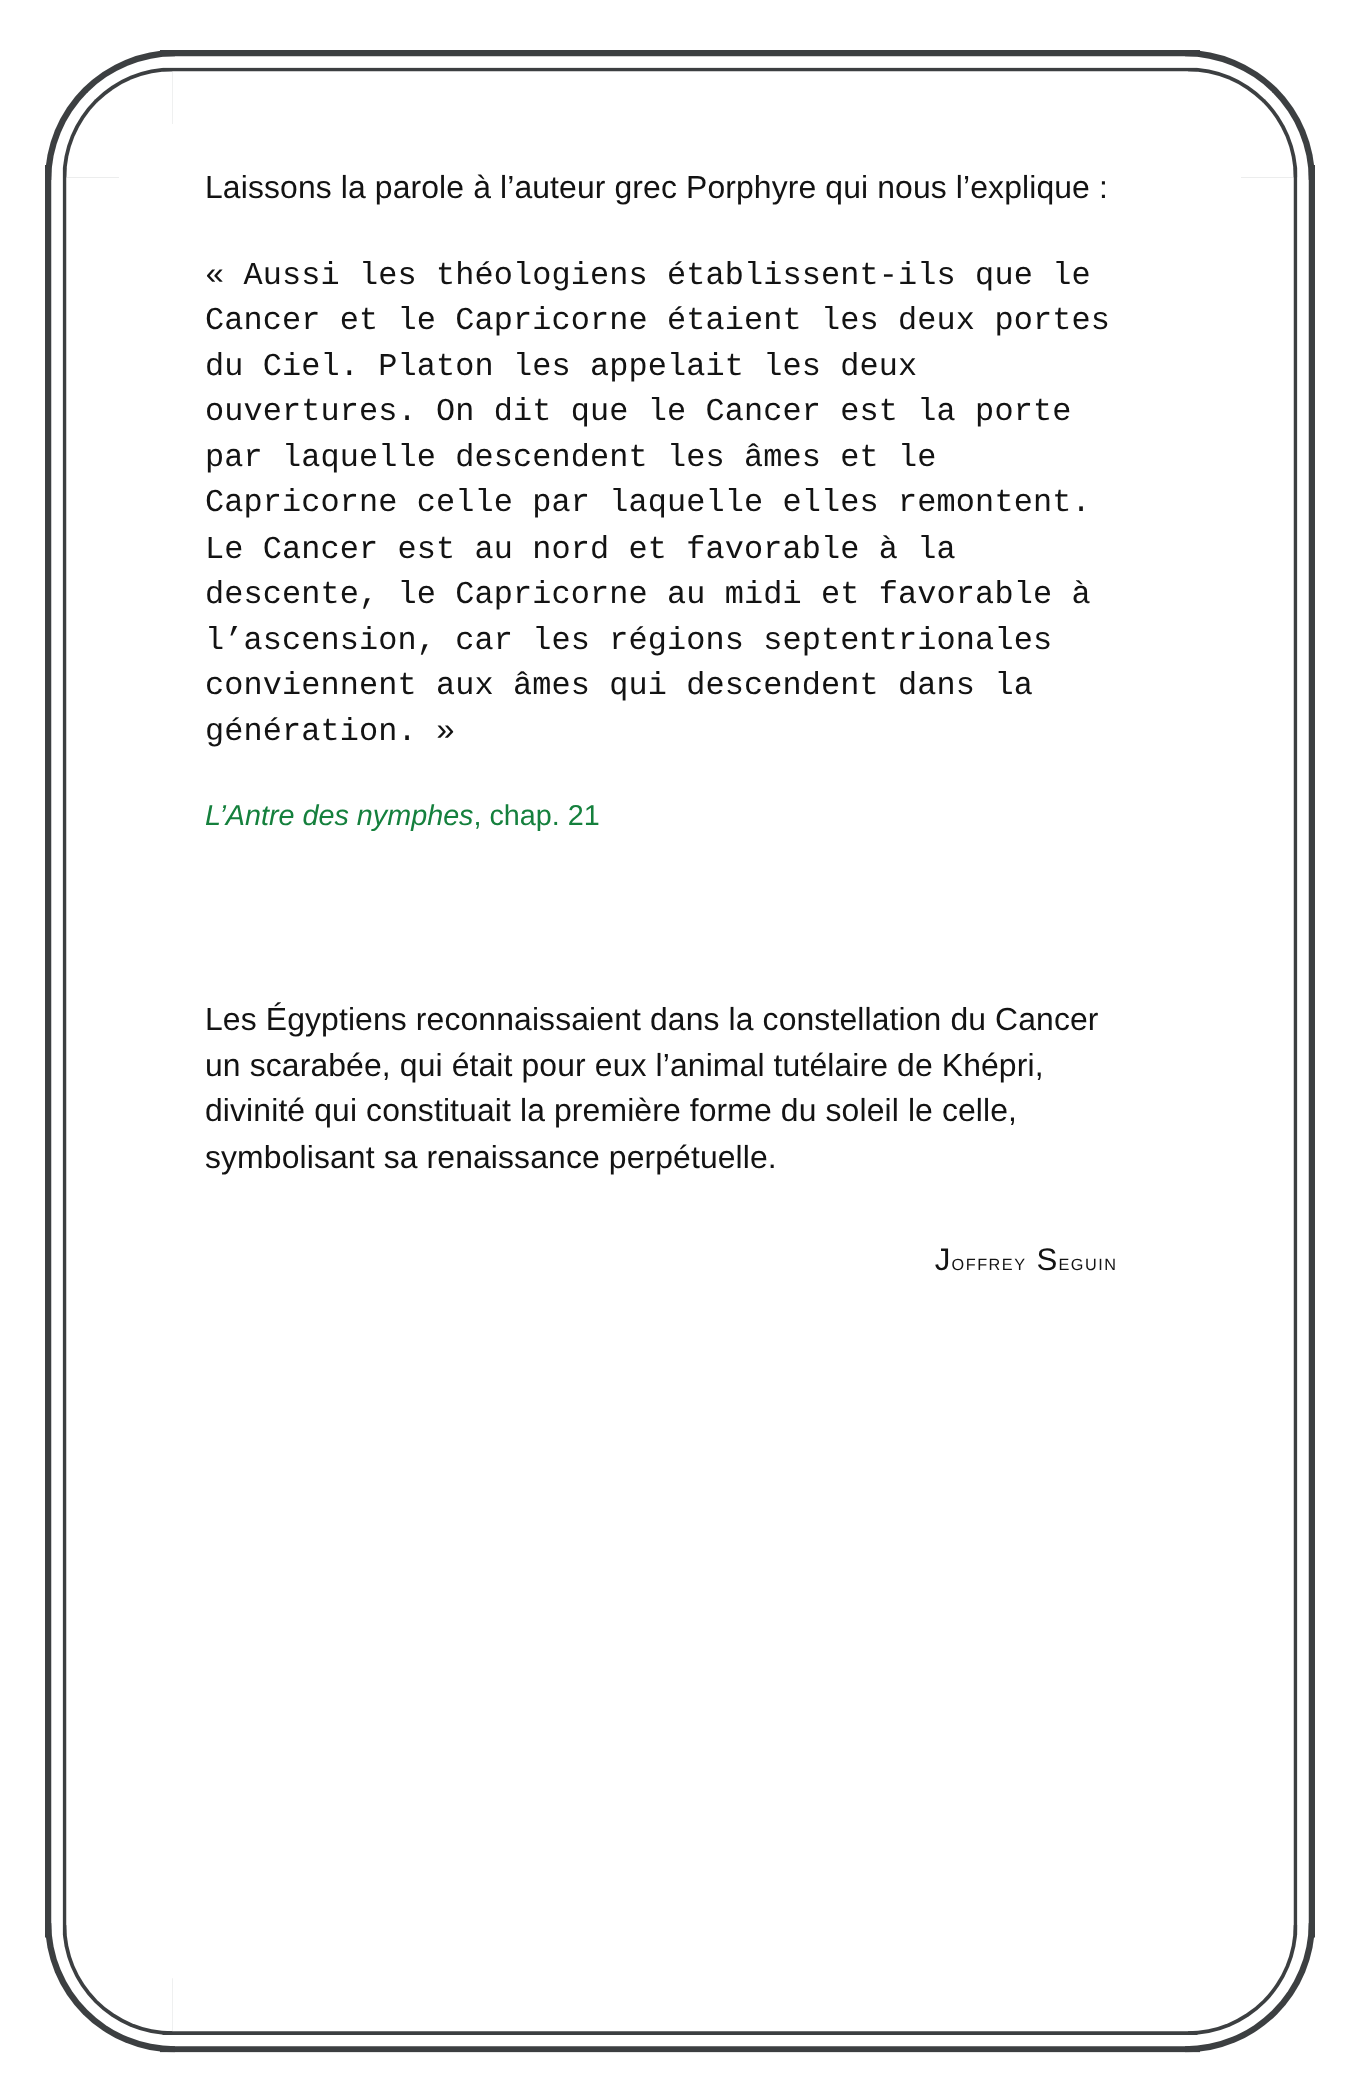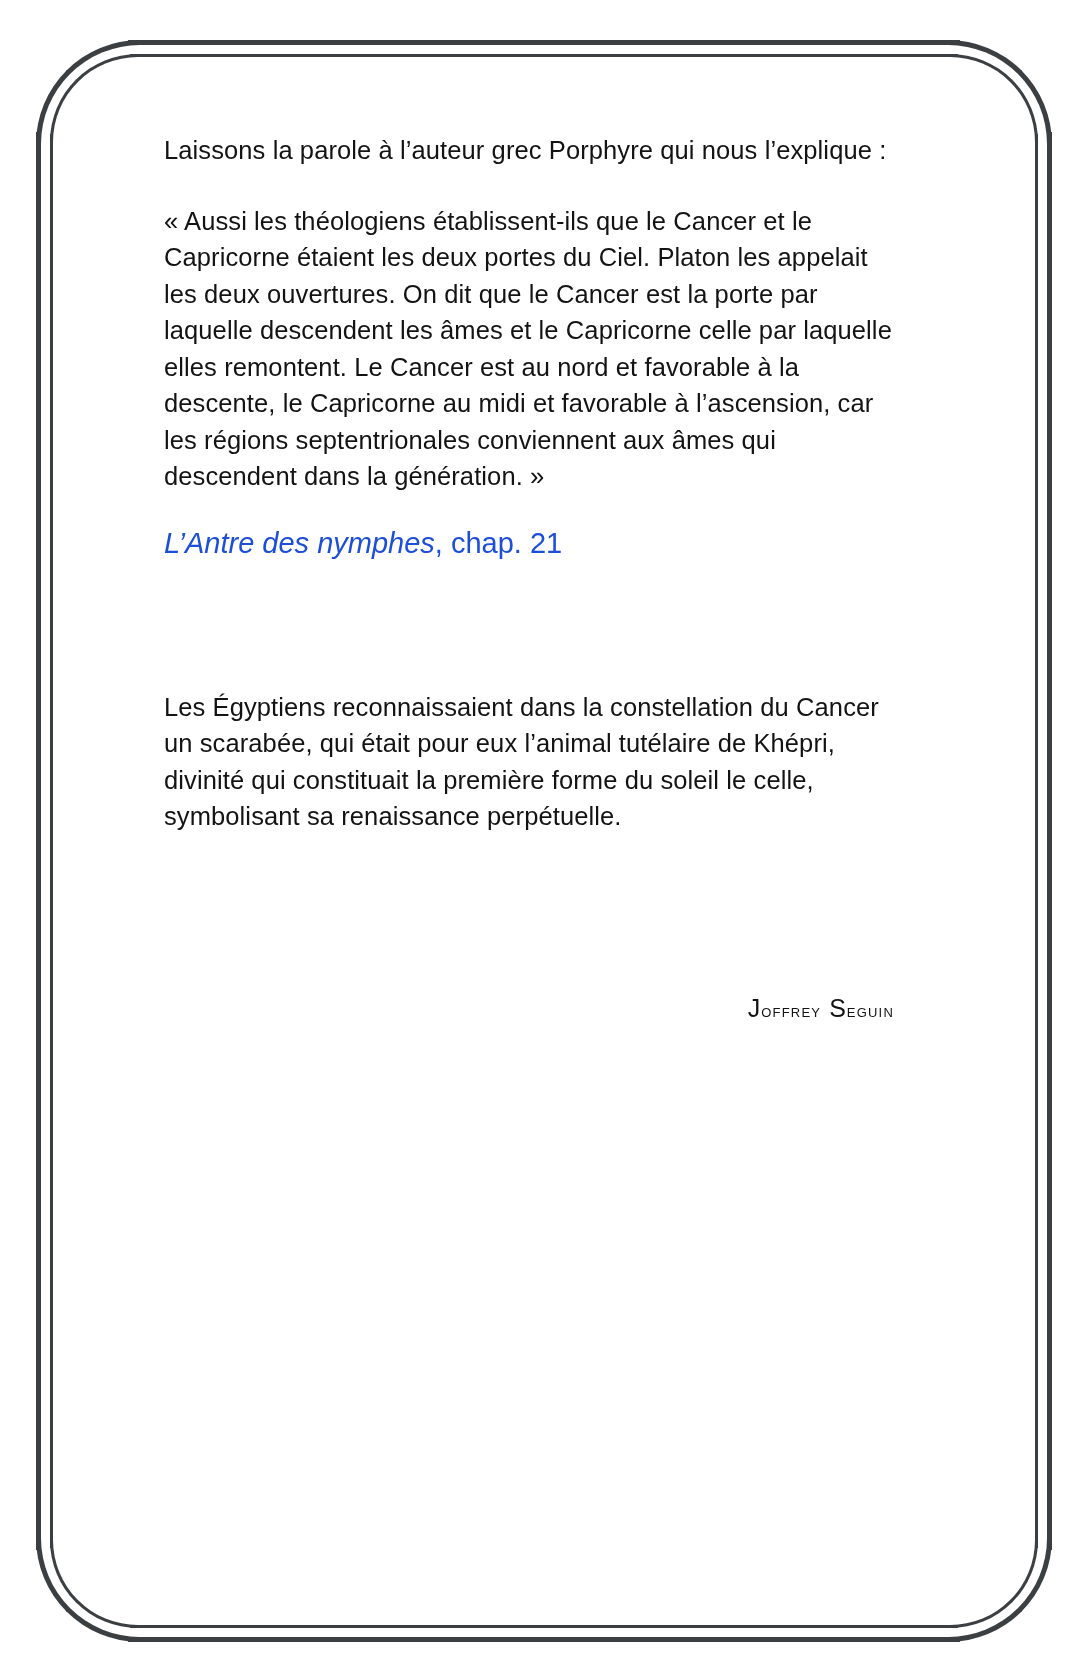--- a/index.html
+++ b/index.html
@@ -130,26 +130,26 @@
 
   .para {
     font-size: 25.5px;
     line-height: 36.5px;
     letter-spacing: 0.1px;
     color: #131313;
     margin: 0;
   }
 
   .para.intro { margin-bottom: 34px; }
-  .para.quote { margin-bottom: 30px; }
+  .para.quote { margin-bottom: 30px; font-family: Liberation Mono, monospace; }
 
   .citation {
-    font-size: 29px;
+    font-size: 23px;
     line-height: 36px;
-    color: #1d4ed8;
+    color: #15803d;
     margin: 0;
   }
   .citation .work {
     font-style: italic;
   }
 
   .para.egypt {
     margin-top: 128px;
   }
 

